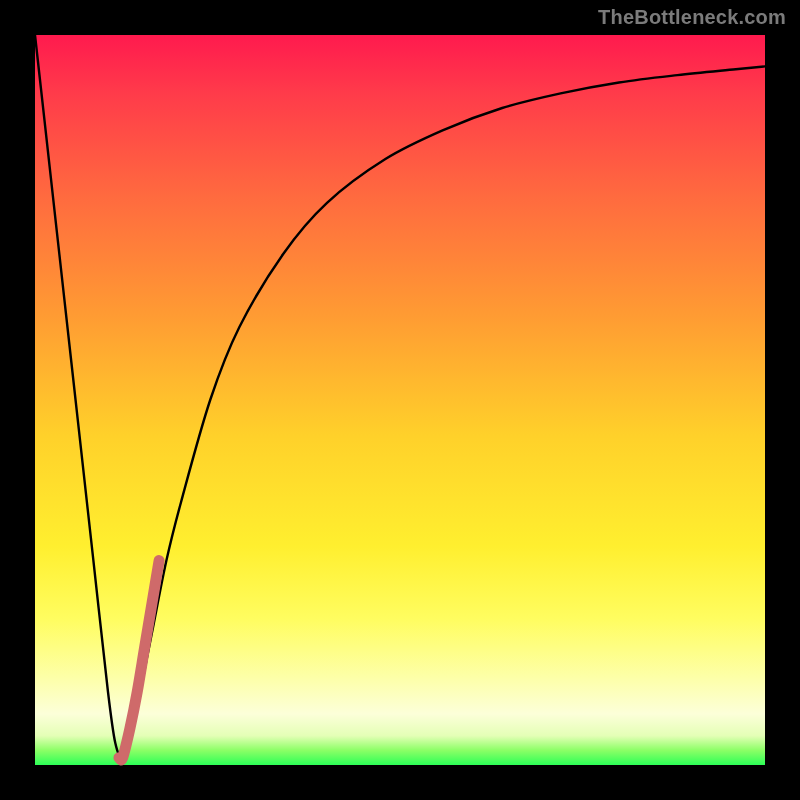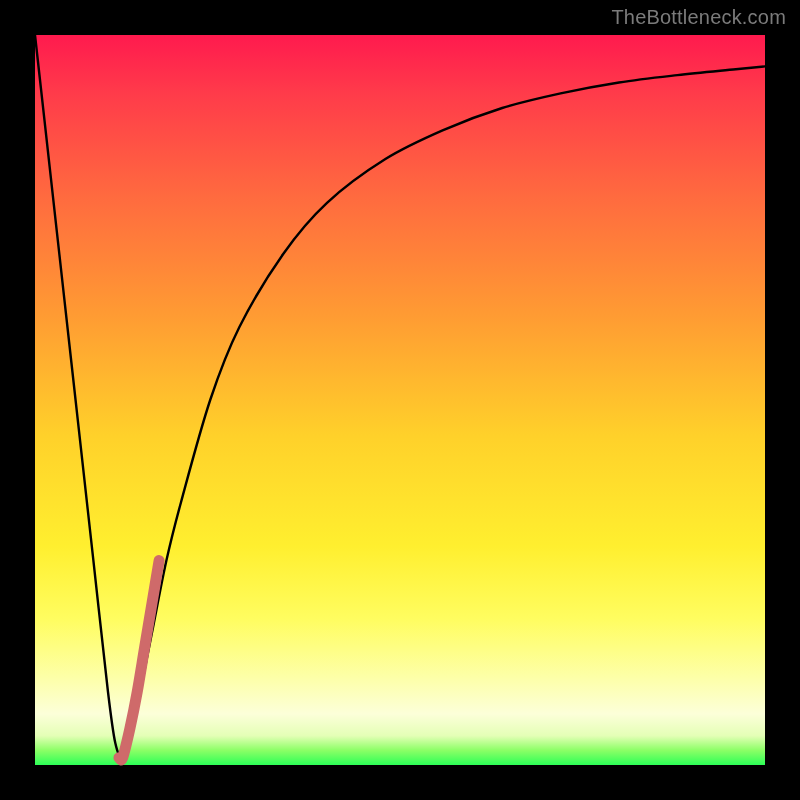--- a/index.html
+++ b/index.html
@@ -41,21 +41,21 @@
       #8bff66 98%,
       #2dff57 100%
     );
   }
   .watermark {
     position: absolute;
     top: 6px;
     right: 14px;
     color: #7b7b7b;
     font-size: 20px;
-    font-weight: 400;
+    font-weight: 700;
     letter-spacing: 0.2px;
     user-select: none;
   }
   svg.curve {
     position: absolute;
     left: 0;
     top: 0;
     width: 730px;
     height: 730px;
     overflow: visible;

